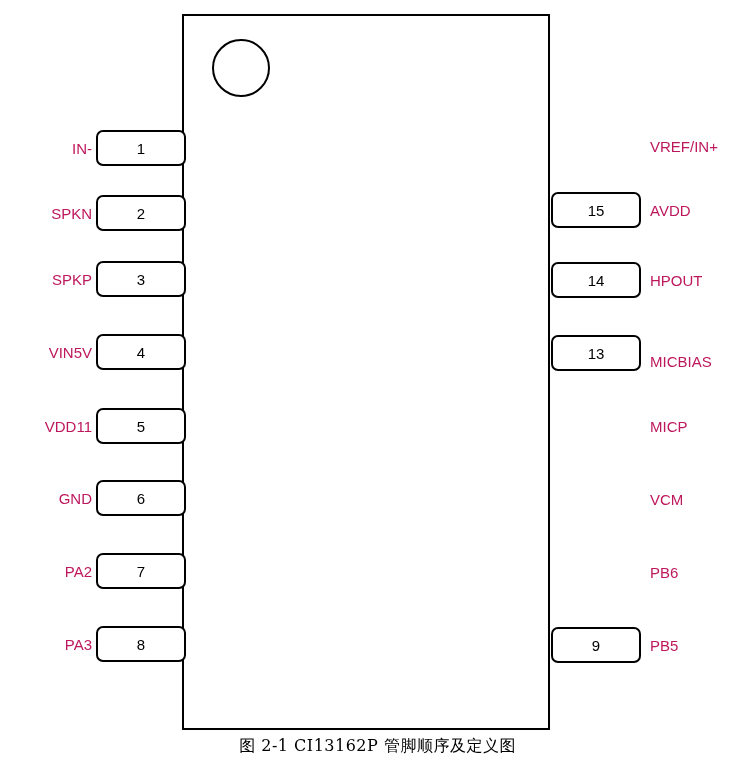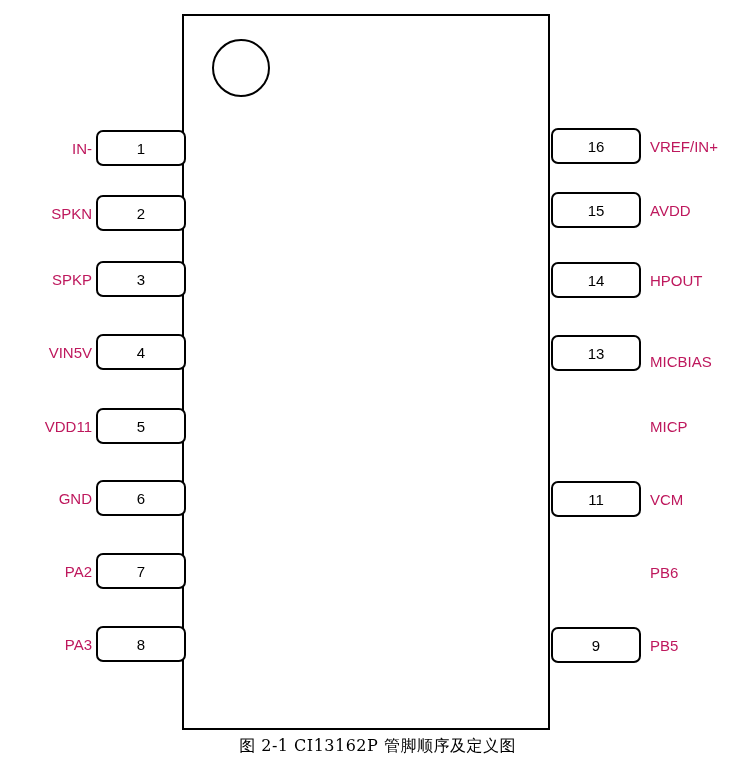--- a/index.html
+++ b/index.html
@@ -142,45 +142,39 @@
   <div class="pin pin-left" style="top:553px">
     <span>7</span>
   </div>
   <div class="pin-label label-left" style="top:553px">PA2</div>
 
   <div class="pin pin-left" style="top:626px">
     <span>8</span>
   </div>
   <div class="pin-label label-left" style="top:626px">PA3</div>
 
-  <div class="pin pin-right" style="top:128px">
-    <span>16</span>
-  </div>
   <div class="pin-label label-right" style="top:128px">VREF/IN+</div>
 
   <div class="pin pin-right" style="top:192px">
     <span>15</span>
   </div>
   <div class="pin-label label-right" style="top:192px">AVDD</div>
 
   <div class="pin pin-right" style="top:262px">
     <span>14</span>
   </div>
   <div class="pin-label label-right" style="top:262px">HPOUT</div>
 
   <div class="pin pin-right" style="top:335px">
     <span>13</span>
   </div>
   <div class="pin-label label-right" style="top:343px">MICBIAS</div>
 
   <div class="pin-label label-right" style="top:408px">MICP</div>
 
-  <div class="pin pin-right" style="top:481px">
-    <span>11</span>
-  </div>
   <div class="pin-label label-right" style="top:481px">VCM</div>
 
   <div class="pin-label label-right" style="top:554px">PB6</div>
 
   <div class="pin pin-right" style="top:627px">
     <span>9</span>
   </div>
   <div class="pin-label label-right" style="top:627px">PB5</div>
 
   <div class="caption">图 2-1 CI13162P 管脚顺序及定义图</div>

